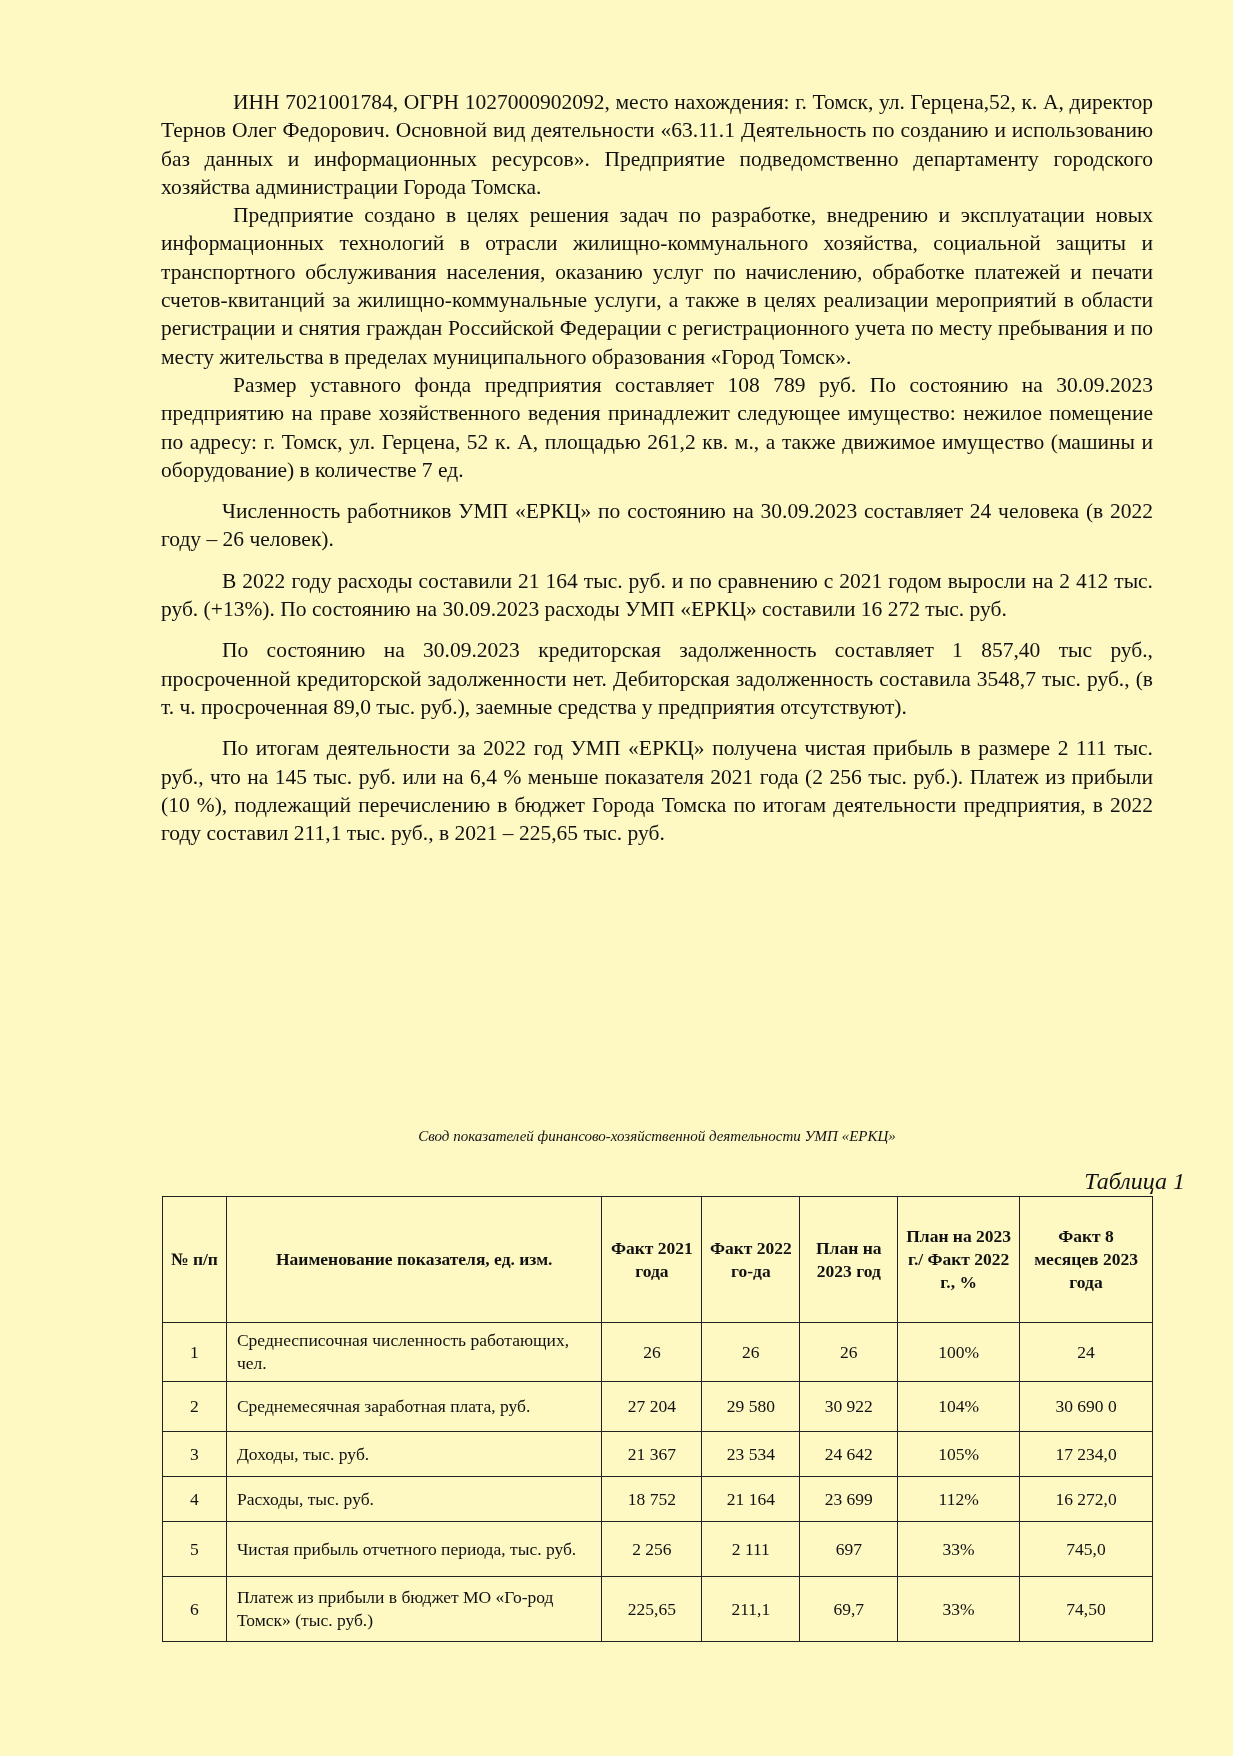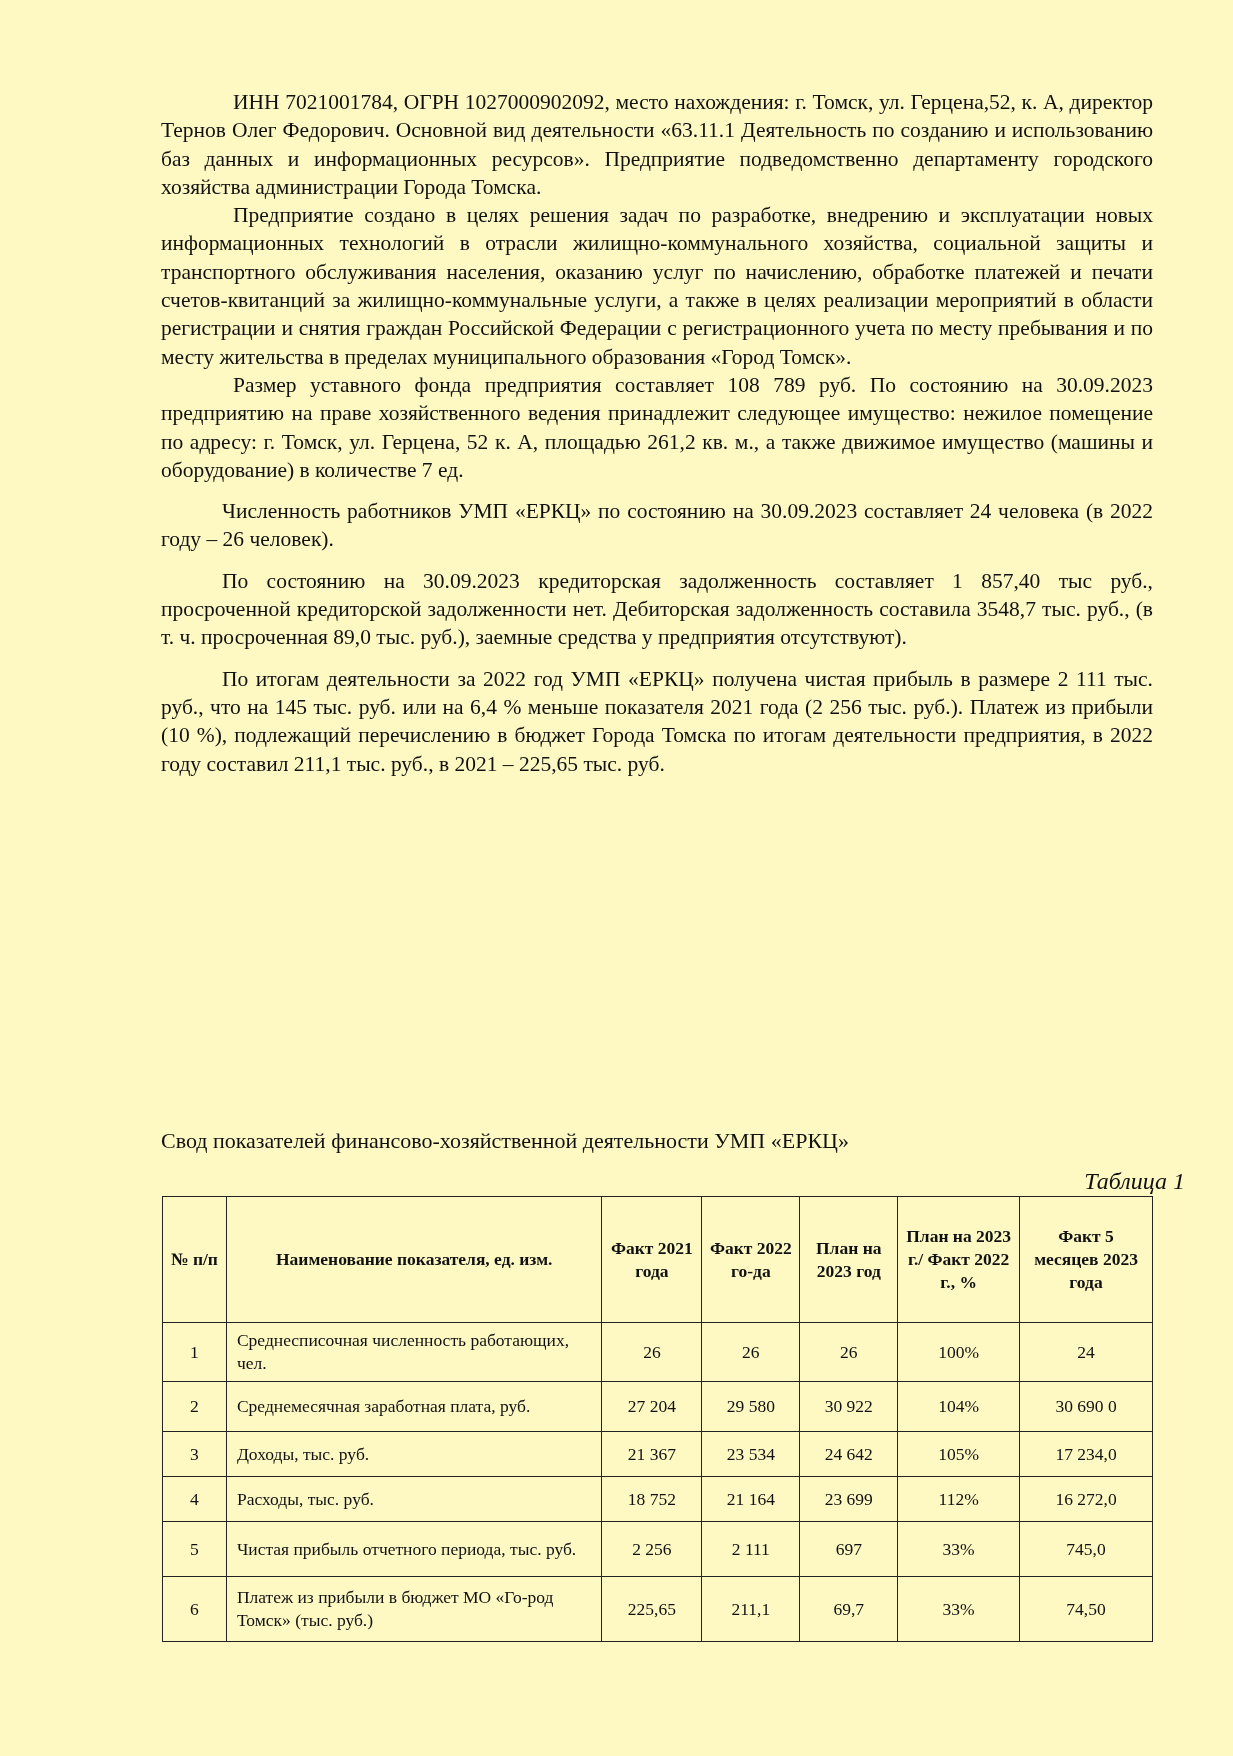--- a/index.html
+++ b/index.html
@@ -13,21 +13,21 @@
   .text-block {
     position: absolute; left: 161px; top: 88px; width: 992px;
     font-size: 21.5px; line-height: 28.3px;
     text-align: justify;
   }
   .text-block p { margin: 0; text-indent: 0; }
   .text-block p.ind { text-indent: 72px; }
   .text-block p.ind-s { text-indent: 61px; margin-top: 13px; }
   .caption {
     position: absolute; left: 161px; top: 1128px; width: 992px;
-    text-align: left; font-size: 22px;
+    text-align: center; font-size: 15px; font-style: italic;
   }
   .table-label {
     position: absolute; right: 80px; top: 1168px;
     font-style: italic; font-size: 24px;
   }
   table.fin {
     position: absolute; left: 162px; top: 1196px;
     width: 991px; border-collapse: collapse;
     font-size: 17.5px;
   }
@@ -58,20 +58,21 @@
 </style>
 </head>
 <body>
 
 <div class="page">
   <div class="text-block">
     <p class="ind">ИНН 7021001784, ОГРН 1027000902092, место нахождения: г. Томск, ул. Герцена,52, к. А, директор Тернов Олег Федорович. Основной вид деятельности «63.11.1 Деятельность по созданию и использованию баз данных и информационных ресурсов». Предприятие подведомственно департаменту городского хозяйства администрации Города Томска.</p>
     <p class="ind">Предприятие создано в целях решения задач по разработке, внедрению и эксплуатации новых информационных технологий в отрасли жилищно-коммунального хозяйства, социальной защиты и транспортного обслуживания населения, оказанию услуг по начислению, обработке платежей и печати счетов-квитанций за жилищно-коммунальные услуги, а также в целях реализации мероприятий в области регистрации и снятия граждан Российской Федерации с регистрационного учета по месту пребывания и по месту жительства в пределах муниципального образования «Город Томск».</p>
     <p class="ind">Размер уставного фонда предприятия составляет 108 789 руб. По состоянию на 30.09.2023 предприятию на праве хозяйственного ведения принадлежит следующее имущество: нежилое помещение по адресу: г. Томск, ул. Герцена, 52 к. А, площадью 261,2 кв. м., а также движимое имущество (машины и оборудование) в количестве 7 ед.</p>
     <p class="ind-s">Численность работников УМП «ЕРКЦ» по состоянию на 30.09.2023 составляет 24 человека (в 2022 году – 26 человек).</p>
+    <p class="ind-s">В 2022 году расходы составили 21 164 тыс. руб. и по сравнению с 2021 годом выросли на 2 412 тыс. руб. (+13%). По состоянию на 30.09.2023 расходы УМП «ЕРКЦ» составили 16 272 тыс. руб.</p>
     <p class="ind-s">По состоянию на 30.09.2023 кредиторская задолженность составляет 1 857,40 тыс руб., просроченной кредиторской задолженности нет. Дебиторская задолженность составила 3548,7 тыс. руб., (в т. ч. просроченная 89,0 тыс. руб.), заемные средства у предприятия отсутствуют).</p>
     <p class="ind-s">По итогам деятельности за 2022 год УМП «ЕРКЦ» получена чистая прибыль в размере 2 111 тыс. руб., что на 145 тыс. руб. или на 6,4 % меньше показателя 2021 года (2 256 тыс. руб.). Платеж из прибыли (10 %), подлежащий перечислению в бюджет Города Томска по итогам деятельности предприятия, в 2022 году составил 211,1 тыс. руб., в 2021 – 225,65 тыс. руб.</p>
   </div>
 
   <div class="caption">Свод показателей финансово-хозяйственной деятельности УМП «ЕРКЦ»</div>
   <div class="table-label">Таблица 1</div>
 
   <table class="fin">
     <colgroup>
       <col class="c-no">
@@ -83,21 +84,21 @@
         <col class="c-f9">
     </colgroup>
     <thead>
       <tr>
         <th>№ п/п</th>
         <th>Наименование показателя, ед. изм.</th>
         <th>Факт 2021 года</th>
         <th>Факт 2022 го-да</th>
         <th>План на 2023 год</th>
         <th>План на 2023 г./ Факт 2022 г., %</th>
-        <th>Факт 5 месяцев 2023 года</th>
+        <th>Факт 8 месяцев 2023 года</th>
       </tr>
     </thead>
     <tbody>
       <tr class="r1">
         <td>1</td>
         <td class="name">Среднесписочная численность работающих, чел.</td>
         <td>26</td>
         <td>26</td>
         <td>26</td>
         <td>100%</td>

